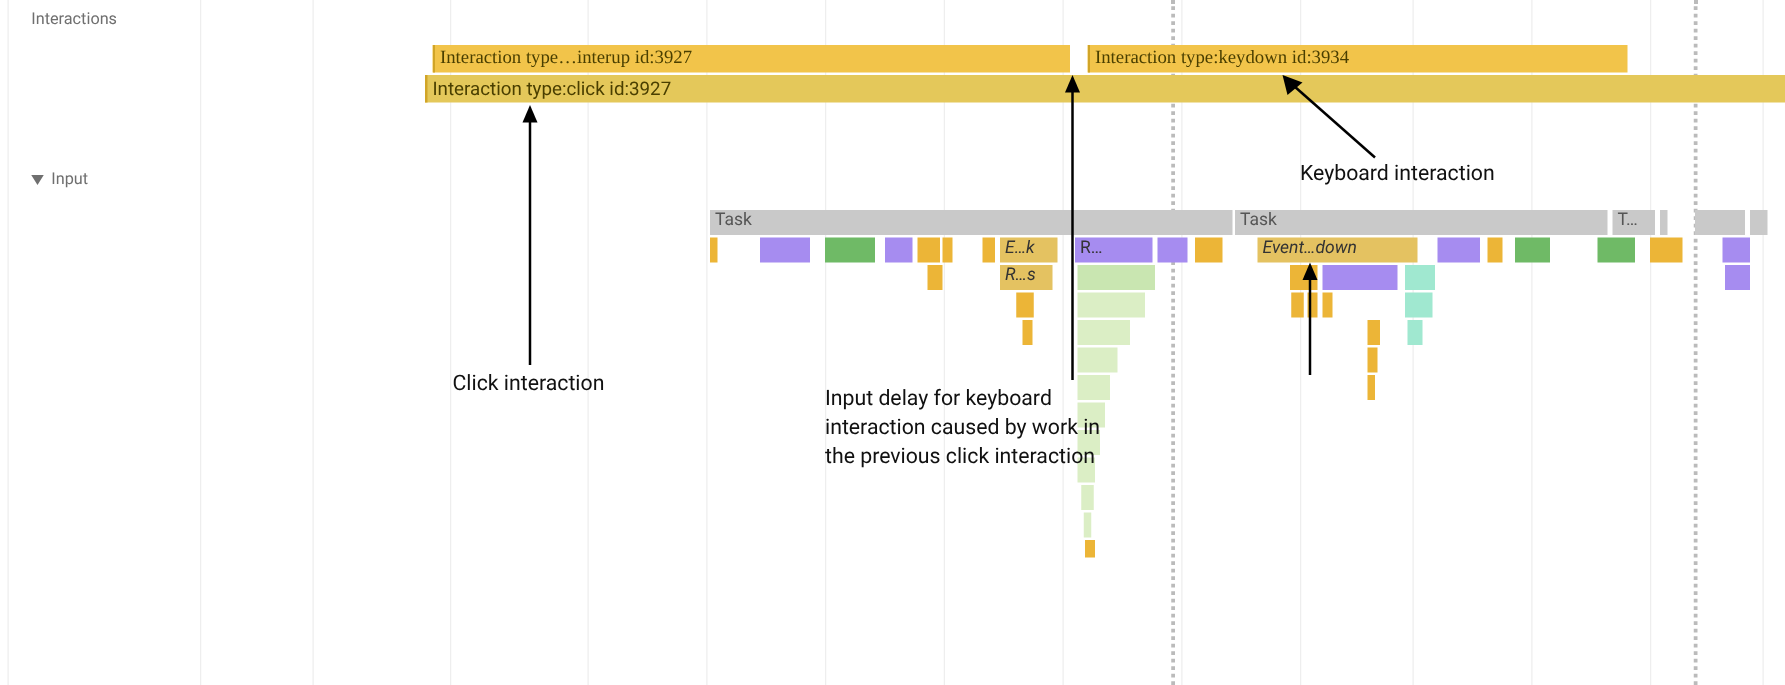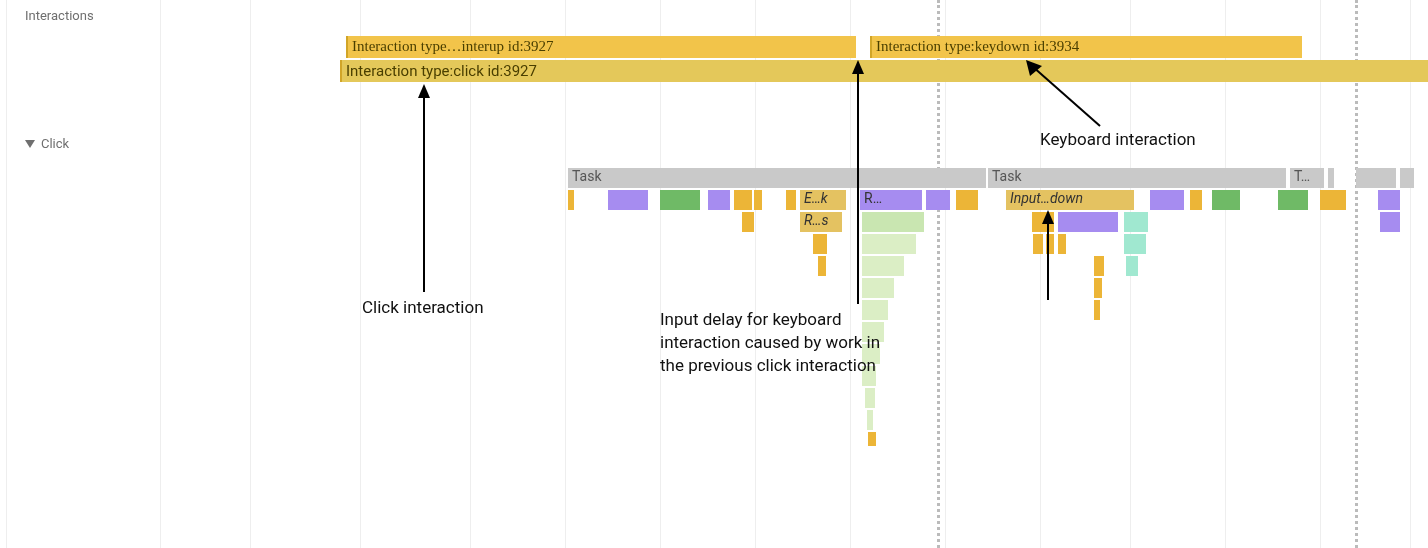--- a/index.html
+++ b/index.html
@@ -129,21 +129,21 @@
 </div>
 
 <div class="dotted" style="left:937px"></div>
 <div class="dotted" style="left:1355px"></div>
 
 <div class="track-header" style="top:8px">
   <span>Interactions</span>
 </div>
 <div class="track-header" style="top:136px">
   <span class="tri"></span>
-  <span>Click</span>
+  <span>Input</span>
 </div>
 
 <div class="ibar light outline-left" style="top:36px; left:346px; width:510px">Interaction type…interup id:3927</div>
 <div class="ibar light outline-left" style="top:36px; left:870px; width:432px">Interaction type:keydown id:3934</div>
 <div class="ibar dark outline-left" style="top:60px; left:340px; width:1090px">Interaction type:click id:3927</div>
 
 <div class="blk gray" style="top:168px; left:568px; width:418px">Task</div>
 <div class="blk gray" style="top:168px; left:988px; width:298px">Task</div>
 <div class="blk gray" style="top:168px; left:1290px; width:34px">T…</div>
 <div class="blk gray" style="top:168px; left:1328px; width:6px"></div>
@@ -154,21 +154,21 @@
 <div class="blk purple" style="top:190px; left:608px; width:40px"></div>
 <div class="blk green" style="top:190px; left:660px; width:40px"></div>
 <div class="blk purple" style="top:190px; left:708px; width:22px"></div>
 <div class="blk gold" style="top:190px; left:734px; width:18px"></div>
 <div class="blk gold" style="top:190px; left:754px; width:8px"></div>
 <div class="blk gold" style="top:190px; left:786px; width:10px"></div>
 <div class="blk og" style="top:190px; left:800px; width:46px">E…k</div>
 <div class="blk purple" style="top:190px; left:860px; width:62px">R…</div>
 <div class="blk purple" style="top:190px; left:926px; width:24px"></div>
 <div class="blk gold" style="top:190px; left:956px; width:22px"></div>
-<div class="blk og" style="top:190px; left:1006px; width:128px">Input…down</div>
+<div class="blk og" style="top:190px; left:1006px; width:128px">Event…down</div>
 <div class="blk purple" style="top:190px; left:1150px; width:34px"></div>
 <div class="blk gold" style="top:190px; left:1190px; width:12px"></div>
 <div class="blk green" style="top:190px; left:1212px; width:28px"></div>
 <div class="blk green" style="top:190px; left:1278px; width:30px"></div>
 <div class="blk gold" style="top:190px; left:1320px; width:26px"></div>
 <div class="blk purple" style="top:190px; left:1378px; width:22px"></div>
 
 <div class="blk gold" style="top:212px; left:742px; width:12px"></div>
 <div class="blk og" style="top:212px; left:800px; width:42px">R…s</div>
 <div class="blk lg" style="top:212px; left:862px; width:62px"></div>

